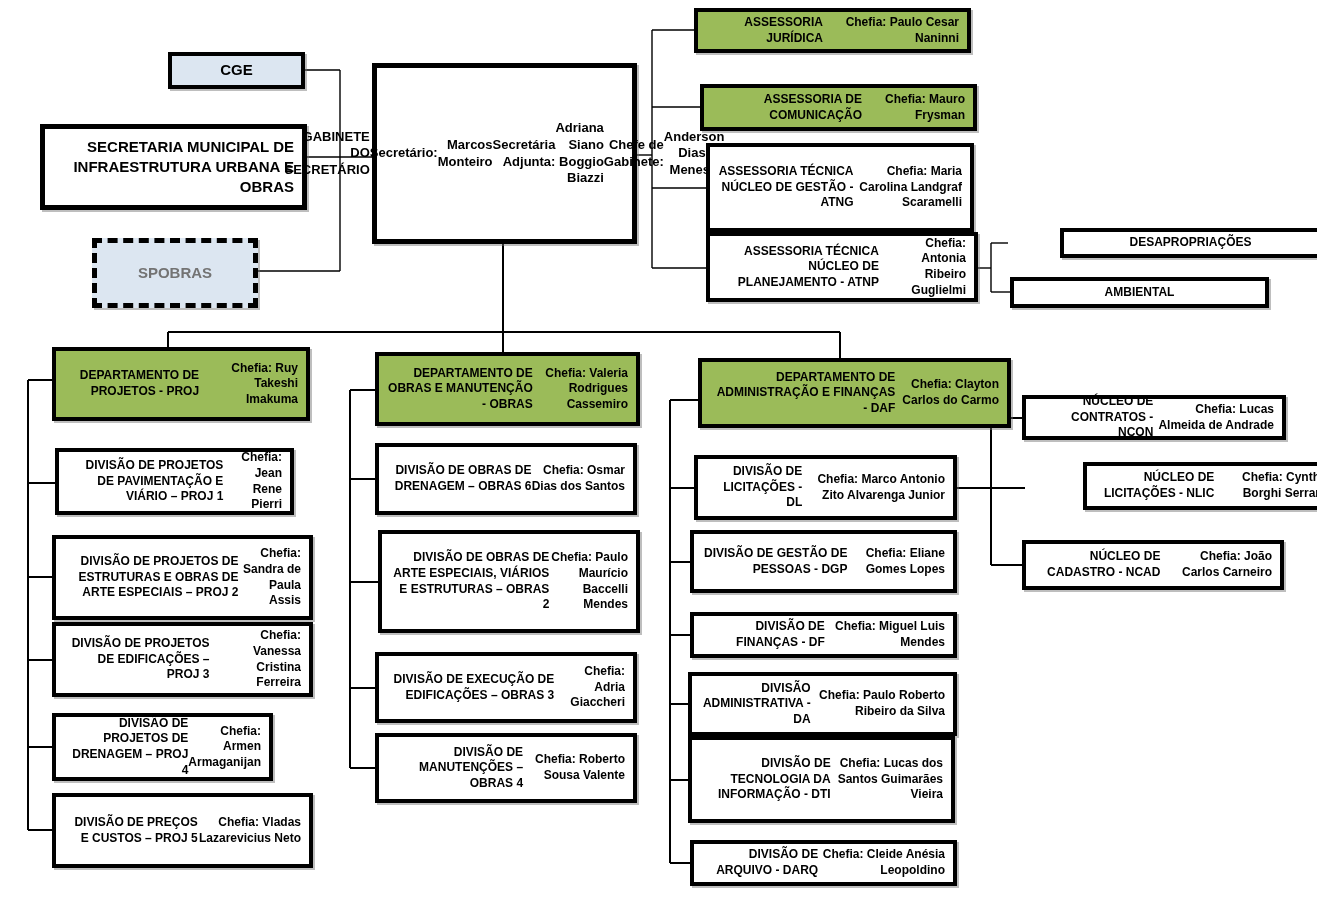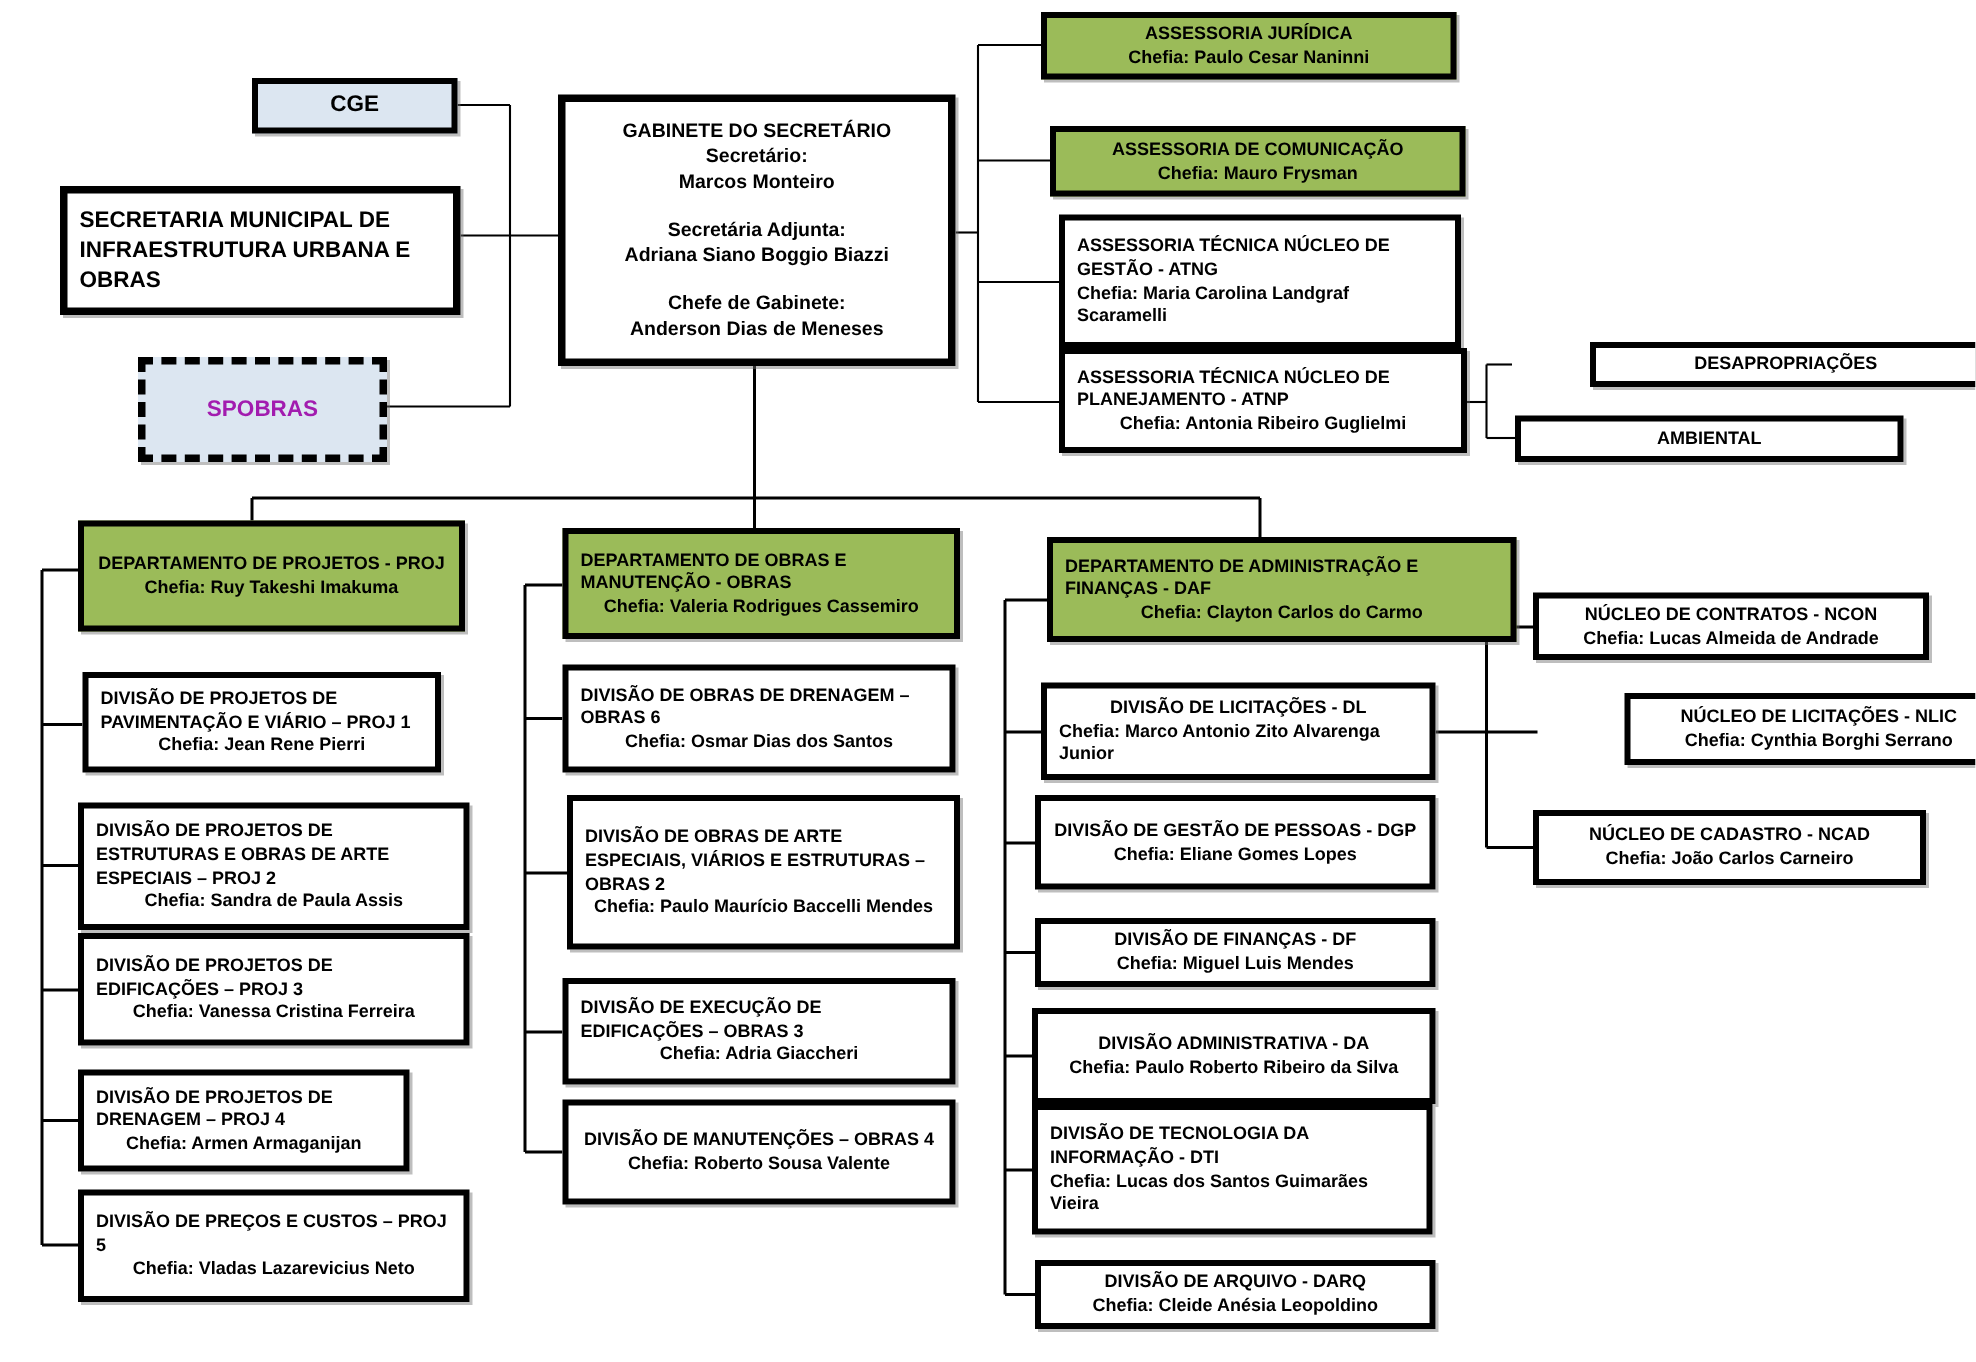--- a/index.html
+++ b/index.html
@@ -3,29 +3,29 @@
 <meta charset="utf-8">
 <style>
   html,body{margin:0;padding:0;background:#ffffff;}
   #canvas{
     position:relative;width:1317px;height:908px;background:#ffffff;
     font-family:"Liberation Sans","DejaVu Sans",sans-serif;overflow:hidden;
   }
   #wires{position:absolute;left:0;top:0;width:1317px;height:908px;}
   .node{
     position:absolute;box-sizing:border-box;border:4px solid #000;background:#fff;
-    display:flex;flex-direction:column;align-items:center;justify-content:center;
-    text-align:left;font-weight:bold;color:#000;padding:2px 8px;
+    display:flex;flex-direction:row;align-items:center;justify-content:center;
+    text-align:right;font-weight:bold;color:#000;padding:2px 8px;
     font-size:12px;line-height:1.3;box-shadow:2px 2px 0 rgba(110,110,110,0.45);
   }
   .green{background:#9bbb59;}
   .blue{background:#dce6f1;}
   .thick{border-width:5px;}
   .dashed{border-style:dashed;}
-  .muted{color:#a21caf;}
+  .muted{color:#737373;}
   .fs13{font-size:13px;line-height:1.28;}
   .fs15{font-size:15px;line-height:1.35;}
   .sp{height:16px;}
   line{stroke:#000;}
   .thin line{stroke-width:1.4;}
   .main line{stroke-width:2;}
 </style>
 </head>
 <body>
 

